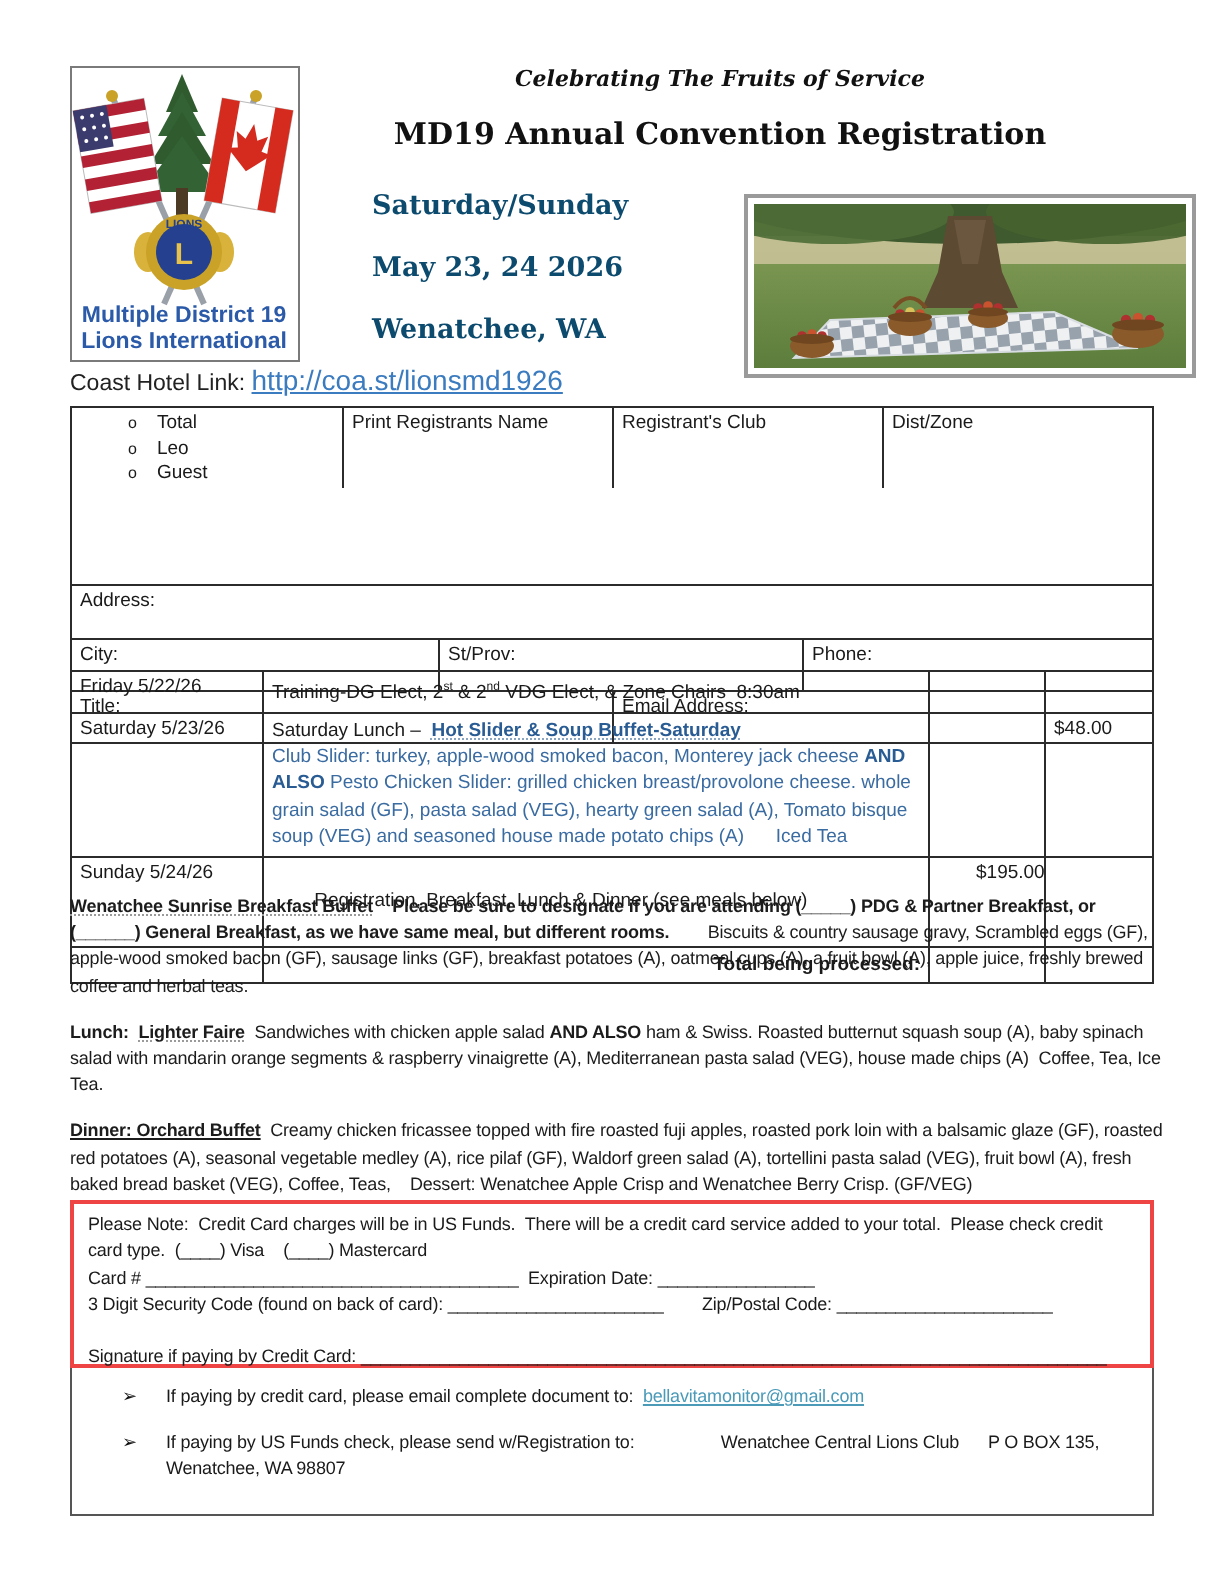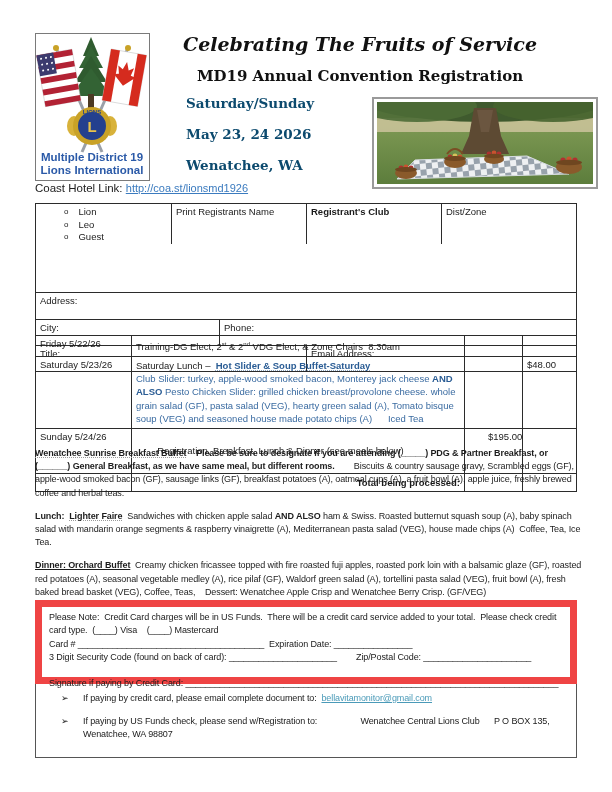--- a/index.html
+++ b/index.html
@@ -5,29 +5,29 @@
   html,body{margin:0;padding:0;background:#ffffff;}
   .page{position:relative;width:612px;height:792px;background:#fff;
         font-family:"Liberation Sans",sans-serif;color:#1a1a1a;overflow:hidden;}
   .pw{white-space:pre-wrap;}
 
   
   .logo-box{position:absolute;left:35px;top:33px;width:113px;height:146px;
             border:1px solid #7a7a7a;background:#fff;}
   .title-wrap{position:absolute;left:158px;top:33px;width:404px;text-align:center;
               font-family:"DejaVu Serif",serif;font-weight:bold;}
-  .t-italic{font-style:italic;font-size:19px;color:#111;}
+  .t-italic{font-style:italic;font-size:11px;color:#111;}
   .t-main{font-size:15px;margin-top:12px;color:#111;}
   .date-block{position:absolute;left:186px;top:95px;font-family:"DejaVu Serif",serif;
               font-weight:bold;font-size:13.5px;color:#0c4a6e;}
   .date-block div{margin-bottom:15px;}
   .photo-frame{position:absolute;left:372px;top:97px;width:216px;height:82px;
                border:2px solid #9a9a9a;padding:3px;background:#fff;}
   .hotel-line{position:absolute;left:35px;top:182px;font-size:11.5px;color:#222;}
-  .hotel-line a{font-size:11px;color:#3b7bbf;text-decoration:underline;}
+  .hotel-line a{font-size:14px;color:#3b7bbf;text-decoration:underline;}
 
   
   .tbl{position:absolute;left:35px;width:542px;border:1px solid #2b2b2b;box-sizing:border-box;}
   .trow{display:flex;border-top:1px solid #2b2b2b;}
   .trow:first-child{border-top:none;}
   .tcell{border-left:1px solid #2b2b2b;box-sizing:border-box;padding:2px 4px;
          font-size:9.5px;line-height:12px;}
   .tcell:first-child{border-left:none;}
 
   .reg{top:203px;}
@@ -47,21 +47,21 @@
 
   
   .meals{position:absolute;left:35px;top:447px;width:547px;font-size:9px;
          line-height:13.2px;letter-spacing:-0.1px;color:#1c1c1c;}
   .meals p{margin:0 0 10px 0;}
   b.gray-u{text-decoration:underline dotted #9a9a9a;}
   b.solid-u{text-decoration:underline;}
 
   
   .credit-box{position:absolute;left:35px;top:600px;width:542px;height:84px;
-              border:7px solid #ef4444;box-sizing:border-box;padding:4px 7px;
+              border:2px solid #ef4444;box-sizing:border-box;padding:4px 7px;
               font-size:9px;line-height:13.4px;letter-spacing:-0.1px;}
   .credit-box .sig{margin-top:12px;}
   .pay-box{position:absolute;left:35px;top:684px;width:542px;height:74px;
            border:1px solid #555;border-top:none;box-sizing:border-box;
            padding:6px 7px;font-size:9px;line-height:13px;letter-spacing:-0.1px;}
   .pay-item{display:flex;margin:2px 0 10px 18px;}
   .pay-item .arrow{width:22px;flex:none;font-size:9px;color:#111;}
   .link-teal{color:#4a9ab8;text-decoration:underline;}
 </style>
 </head>
@@ -195,49 +195,52 @@
 
   <div class="hotel-line">
     <span class="pw">Coast Hotel Link: </span><a href="#">http://coa.st/lionsmd1926</a>
   </div>
 
   <div class="tbl reg">
     <div class="trow r1">
       <div class="tcell" style="width:135px;flex:none;">
         <div class="opt">
           <span class="bullet">o</span>
-          <span>Lion</span>
+          <span>Total</span>
         </div>
         <div class="opt">
           <span class="bullet">o</span>
           <span>Leo</span>
         </div>
         <div class="opt">
           <span class="bullet">o</span>
           <span>Guest</span>
         </div>
       </div>
       <div class="tcell" style="width:135px;flex:none;">
         <span>Print Registrants Name</span>
       </div>
-      <div class="tcell" style="width:135px;flex:none;font-weight:bold;">
+      <div class="tcell" style="width:135px;flex:none;">
         <span>Registrant's Club</span>
       </div>
       <div class="tcell" style="flex:1;">
         <span>Dist/Zone</span>
       </div>
     </div>
     <div class="trow r2">
       <div class="tcell" style="flex:1;">
         <span>Address:</span>
       </div>
     </div>
     <div class="trow r3">
       <div class="tcell" style="width:183px;flex:none;">
         <span>City:</span>
+      </div>
+      <div class="tcell" style="width:182px;flex:none;">
+        <span>St/Prov:</span>
       </div>
       <div class="tcell" style="flex:1;">
         <span>Phone:</span>
       </div>
     </div>
     <div class="trow r4">
       <div class="tcell" style="width:270px;flex:none;">
         <span>Title:</span>
       </div>
       <div class="tcell" style="flex:1;">

